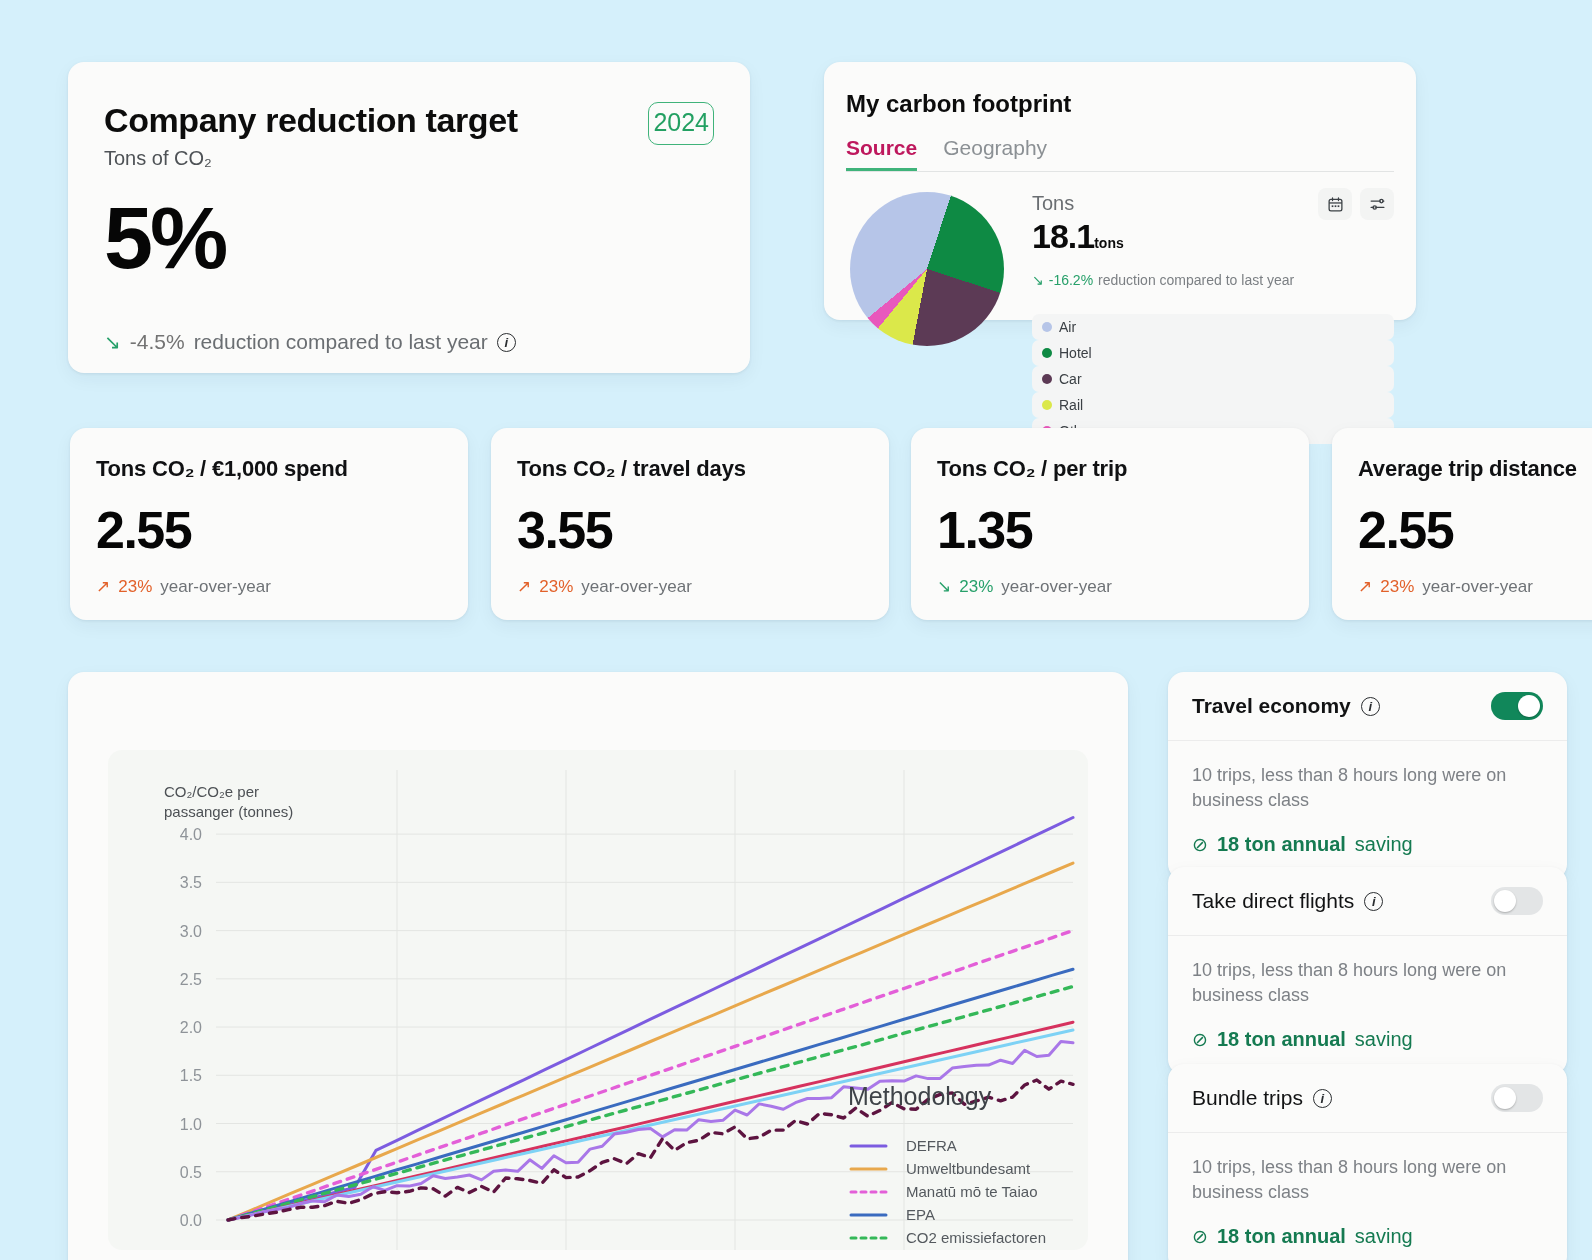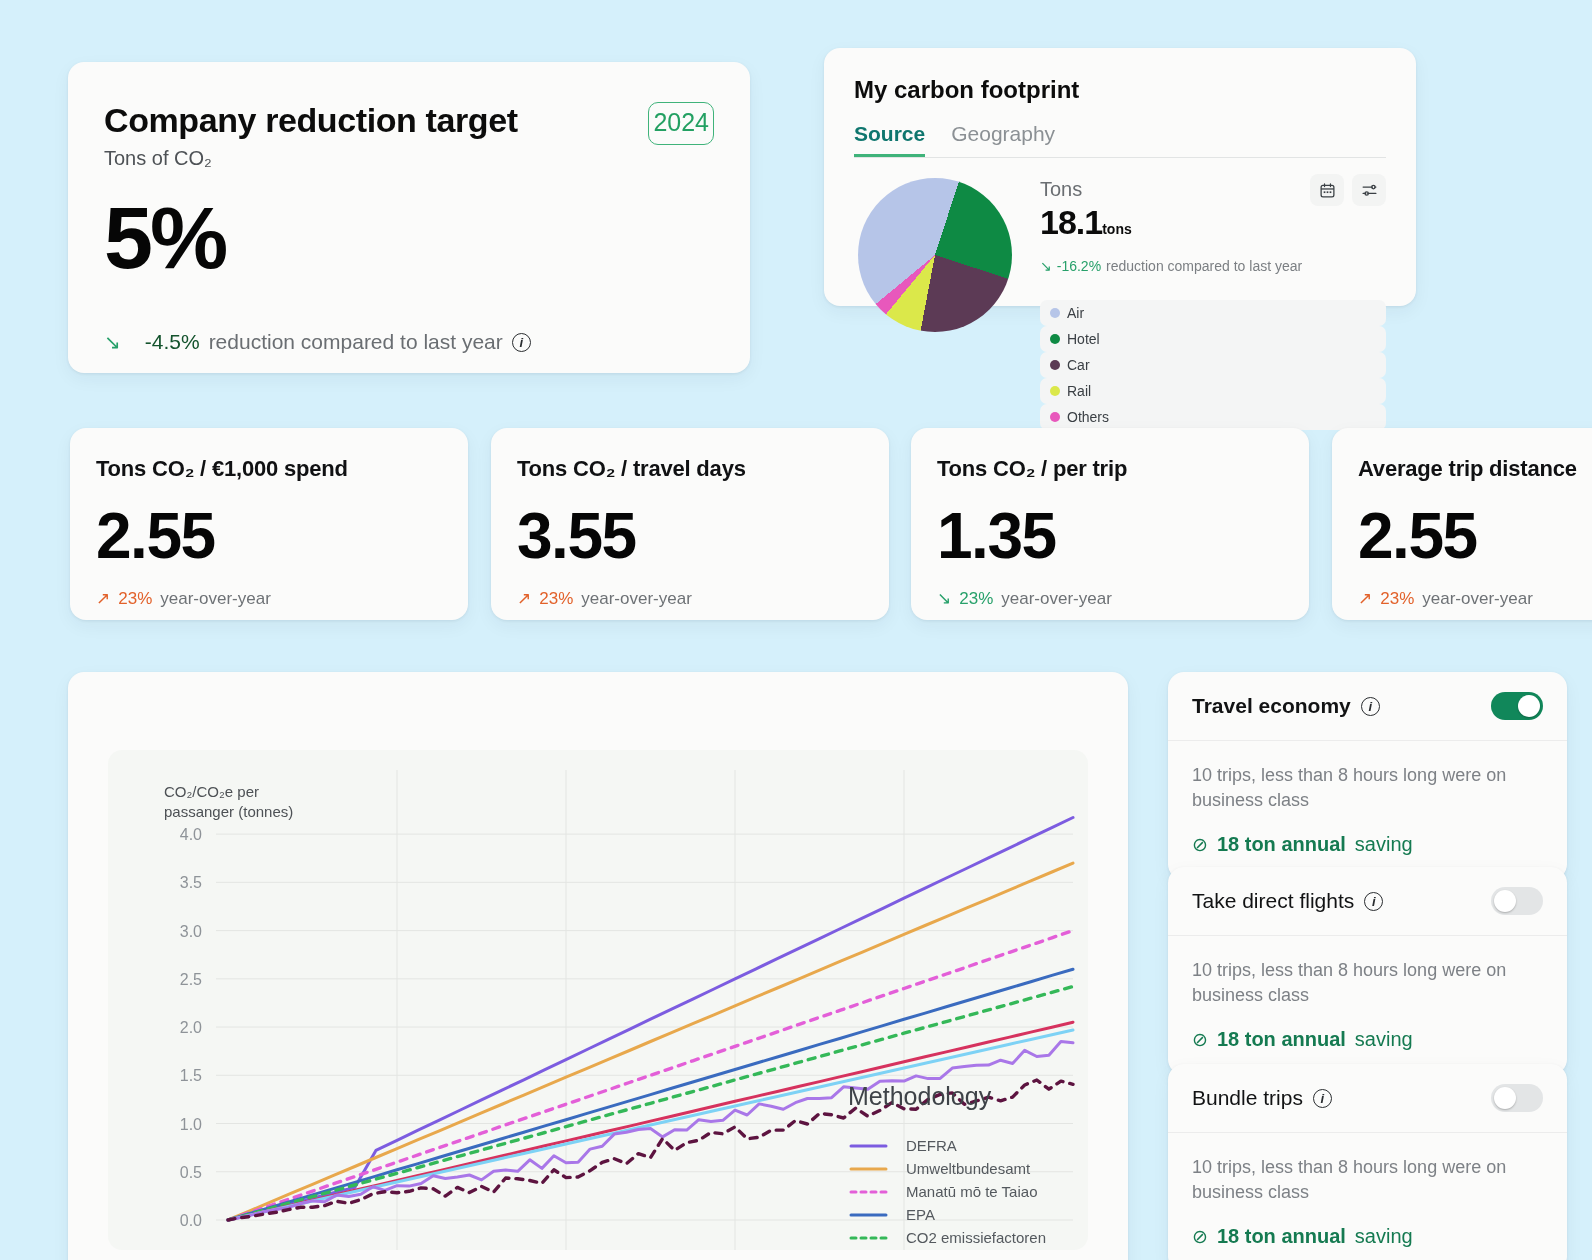--- a/index.html
+++ b/index.html
@@ -31,33 +31,33 @@
   .rt-head { display: flex; align-items: flex-start; justify-content: space-between; }
   .rt-title { font-size: 34px; font-weight: 700; color: #0c0c0c; letter-spacing: -.4px; line-height: 1.1; }
   .rt-sub { font-size: 20px; color: #4e5256; margin-top: 8px; }
   .year-badge {
     border: 1.6px solid #3fb37a; color: #23a062; border-radius: 10px;
     font-size: 25px; padding: 7px 4px 9px; background: #fbfbfa; line-height: 1;
   }
   .rt-big { font-size: 88px; font-weight: 700; color: #060606; letter-spacing: -3px; margin-top: 24px; line-height: 1; }
   .rt-foot { display: flex; align-items: center; gap: 9px; margin-top: 48px; font-size: 21px; color: #6a6e72; }
   .rt-foot .arrow { color: #27a06a; font-size: 20px; }
-  .rt-foot .pct { color: #14532d; margin-left: 15px; }
+  .rt-foot .pct { color: #737373; }
   .info-dot {
     display: inline-flex; align-items: center; justify-content: center;
     width: 19px; height: 19px; border: 1.6px solid #2a2d30; border-radius: 50%;
     font-size: 13px; font-weight: 700; color: #2a2d30; font-style: italic; line-height: 1;
   }
 
   
-  #footprint-card { left: 824px; top: 48px; width: 592px; height: 258px; padding: 28px 30px 22px; }
+  #footprint-card { left: 824px; top: 62px; width: 592px; height: 258px; padding: 28px 22px 22px; }
   .fp-title { font-size: 24px; font-weight: 700; color: #0c0c0c; }
   .fp-tabs { display: flex; gap: 26px; margin-top: 18px; border-bottom: 1px solid #e2e4e4; }
   .fp-tab { font-size: 21px; color: #8b9094; padding-bottom: 11px; }
-  .fp-tab.active { color: #0f766e; font-weight: 700; box-shadow: inset 0 -3px 0 0 #3fb37a; }
+  .fp-tab.active { color: #be185d; font-weight: 700; box-shadow: inset 0 -3px 0 0 #3fb37a; }
   .fp-body { display: flex; margin-top: 20px; }
   .pie { width: 154px; height: 154px; border-radius: 50%; flex: 0 0 auto; margin-left: 4px; }
   .fp-right { flex: 1; padding-left: 28px; position: relative; }
   .fp-total-label { font-size: 20px; color: #6a6e72; }
   .fp-total-val { font-size: 34px; font-weight: 700; color: #0b0b0b; margin-top: 2px; letter-spacing: -1px; }
   .fp-total-val .unit { font-size: 14px; font-weight: 700; letter-spacing: 0; }
   .fp-delta { margin-top: 16px; font-size: 14px; color: #7b7f83; display: flex; align-items: center; gap: 5px; }
   .fp-delta .arrow, .fp-delta .pct { color: #27a06a; }
   .icon-btns { position: absolute; right: 0; top: -4px; display: flex; gap: 8px; }
   .icon-btn {
@@ -67,21 +67,21 @@
   .pie-legend { display: flex; margin-top: 26px; flex-direction: column; }
   .lg-pill {
     background: #f4f5f5; border-radius: 7px; padding: 5px 10px;
     display: flex; align-items: center; gap: 7px; font-size: 14px; color: #3b4045;
   }
   .lg-dot { width: 10px; height: 10px; border-radius: 50%; }
 
   
   .kpi { top: 428px; height: 192px; padding: 28px 26px; }
   .kpi-title { font-size: 22px; font-weight: 700; color: #101113; letter-spacing: -.2px; white-space: nowrap; }
-  .kpi-val { font-size: 64px; font-weight: 700; color: #060606; letter-spacing: -1.5px; margin-top: 22px; line-height: 1; }
+  .kpi-val { font-size: 52px; font-weight: 700; color: #060606; letter-spacing: -1.5px; margin-top: 22px; line-height: 1; }
   .kpi-foot { display: flex; align-items: center; gap: 8px; margin-top: 20px; font-size: 17px; color: #6e7276; }
   .kpi-foot .pct { font-weight: 400; }
   .up { color: #e2612a; }
   .down { color: #27a06a; }
 
   
   #methodology-card { left: 68px; top: 672px; width: 1060px; height: 620px; padding: 42px 40px 0; }
   .meth-title { font-size: 30px; font-weight: 700; color: #0c0c0c; letter-spacing: -.4px; }
   .chart-shell {
     position: relative; margin-top: 36px; width: 980px; height: 500px;

